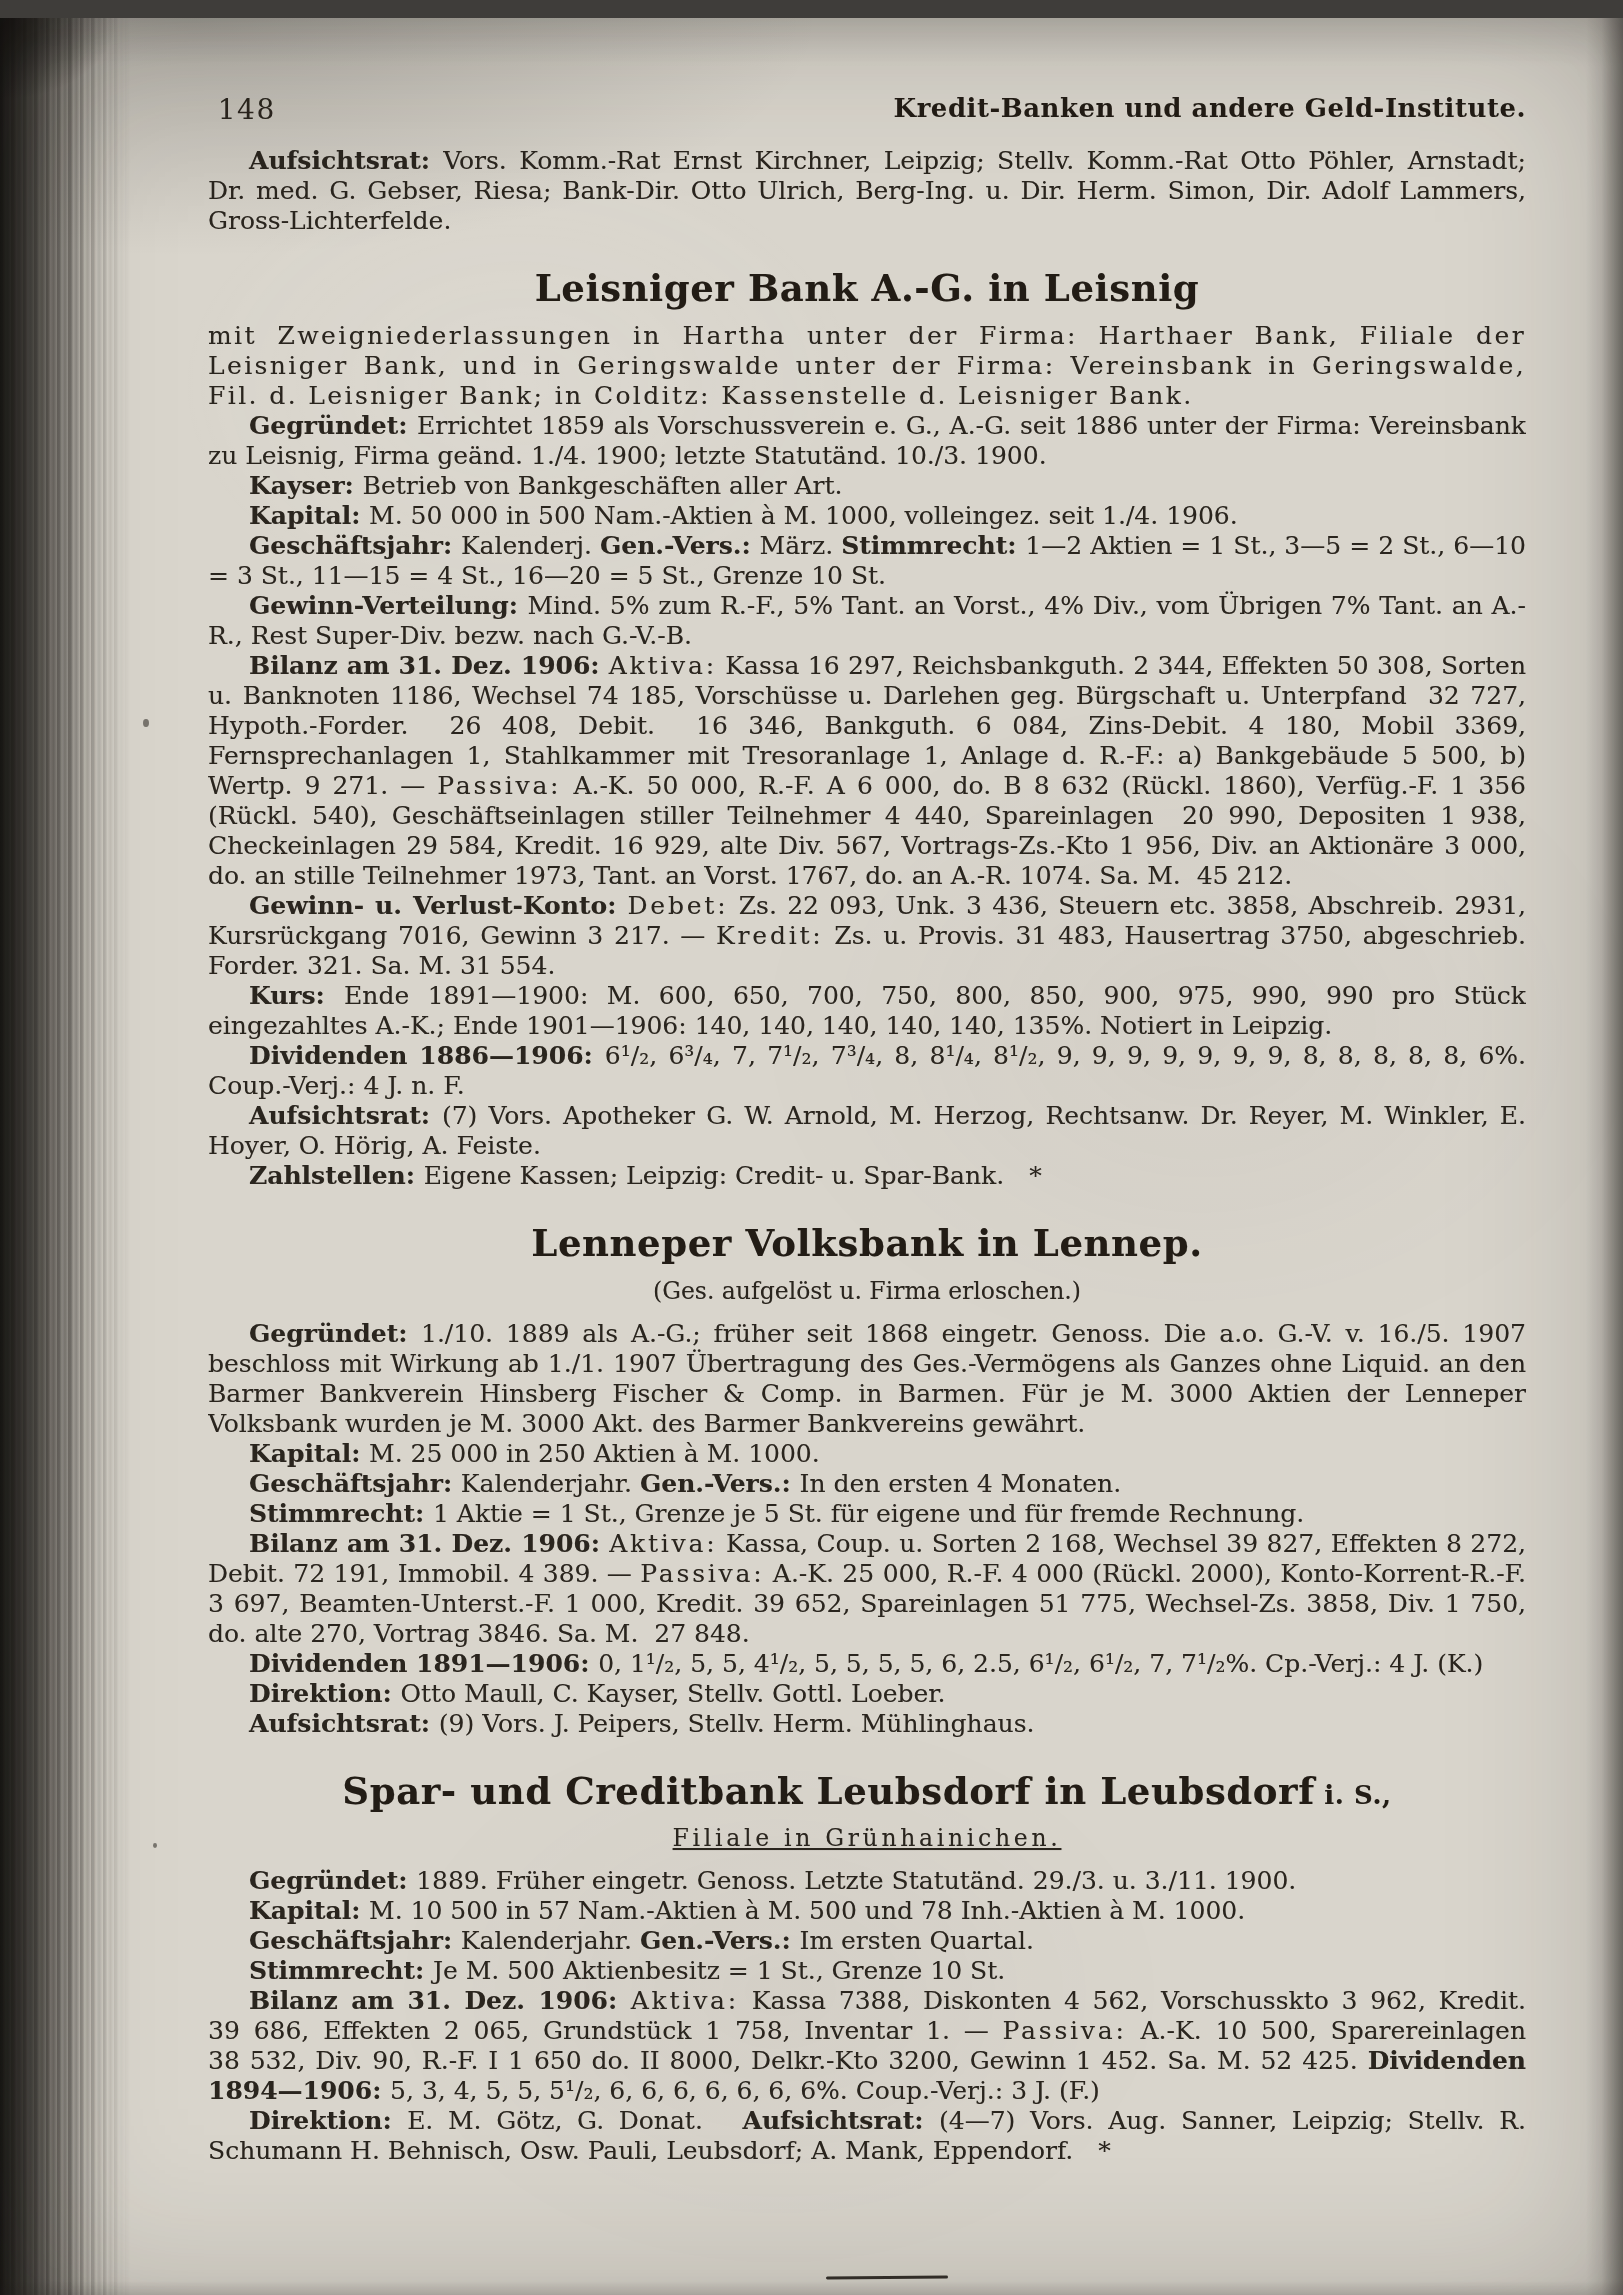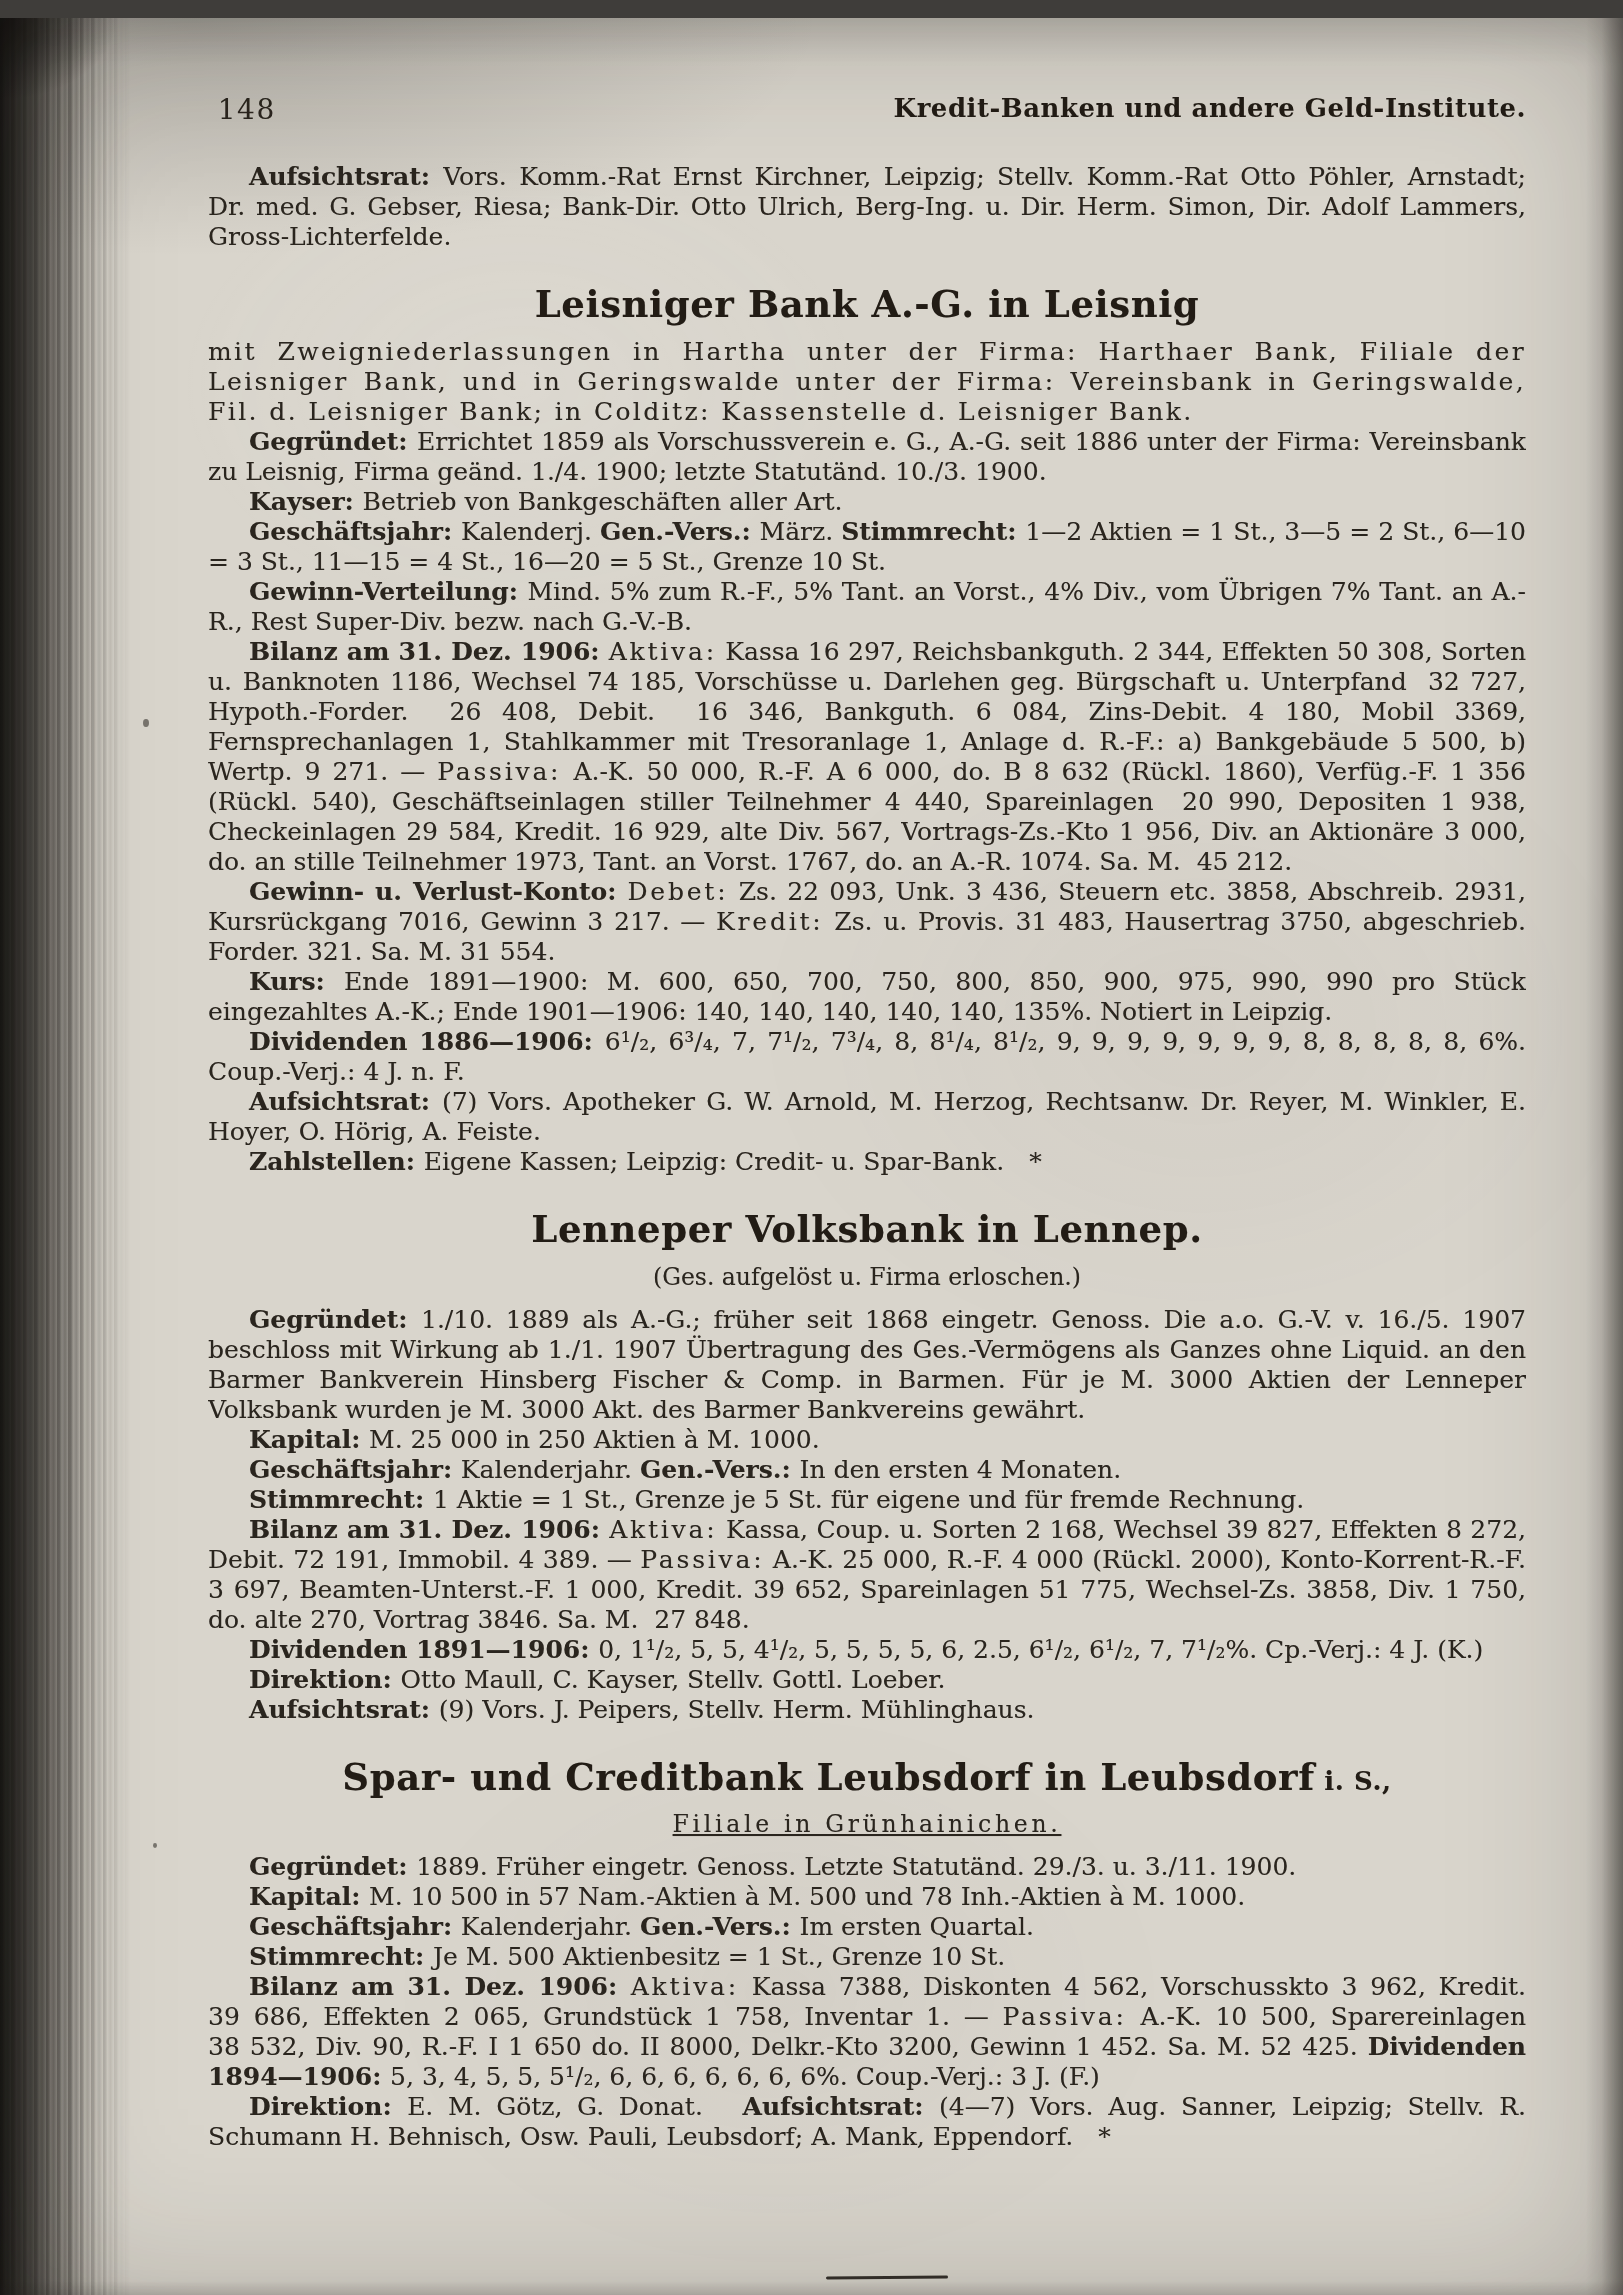--- a/index.html
+++ b/index.html
@@ -62,21 +62,21 @@
     position: absolute; left: 9.7px; top: 0;
     font-size: 28px; letter-spacing: 1.6px;
   }
   .running-title {
     display: block; text-align: right;
     font-size: 26px; font-weight: bold; letter-spacing: 0.5px;
     color: var(--heading-ink, #221c15);
   }
 
   .content {
-    position: absolute; left: 208px; top: 144px; width: 1318px; height: 2094px;
+    position: absolute; left: 208px; top: 128px; width: 1318px; height: 2094px;
     overflow: hidden;
     font-size: 25px; line-height: 30px; text-align: justify;
     text-shadow: 0.2px 0.2px 0.3px rgba(43,38,32,0.30);
   }
 
   .para { margin: 0; text-indent: 41px; }
   .para.noindent { text-indent: 0; }
   .para.spaced { letter-spacing: 2.4px; }
   b.lead { font-weight: bold; }
   .sperr { letter-spacing: 2.8px; }
@@ -115,20 +115,21 @@
 
   <main class="content">
       <section>
         <p class="para"><b class="lead">Aufsichtsrat: </b><span class="txt">Vors. Komm.-Rat Ernst Kirchner, Leipzig; Stellv. Komm.-Rat Otto Pöhler, Arnstadt; Dr. med. G. Gebser, Riesa; Bank-Dir. Otto Ulrich, Berg-Ing. u. Dir. Herm. Simon, Dir. Adolf Lammers, Gross-Lichterfelde.</span></p>
       </section>
       <section>
         <h2 class="entry-heading">Leisniger Bank A.-G. in Leisnig</h2>
         <p class="para spaced noindent"><span class="txt">mit Zweigniederlassungen in Hartha unter der Firma: Harthaer Bank, Filiale der Leisniger Bank, und in Geringswalde unter der Firma: Vereinsbank in Geringswalde, Fil. d. Leisniger Bank; in Colditz: Kassenstelle d. Leisniger Bank.</span></p>
         <p class="para"><b class="lead">Gegründet: </b><span class="txt">Errichtet 1859 als Vorschussverein e. G., A.-G. seit 1886 unter der Firma: Vereinsbank zu Leisnig, Firma geänd. 1./4. 1900; letzte Statutänd. 10./3. 1900.</span></p>
         <p class="para"><b class="lead">Kayser: </b><span class="txt">Betrieb von Bankgeschäften aller Art.</span></p>
+        <p class="para"><b class="lead">Kapital: </b><span class="txt">M. 50&nbsp;000 in 500 Nam.-Aktien à M. 1000, volleingez. seit 1./4. 1906.</span></p>
         <p class="para"><b class="lead">Geschäftsjahr: </b><span class="txt">Kalenderj. </span><b class="lead">Gen.-Vers.: </b><span class="txt">März. </span><b class="lead">Stimmrecht: </b><span class="txt">1—2 Aktien = 1 St., 3—5 = 2 St., 6—10 = 3 St., 11—15 = 4 St., 16—20 = 5 St., Grenze 10 St.</span></p>
         <p class="para"><b class="lead">Gewinn-Verteilung: </b><span class="txt">Mind. 5% zum R.-F., 5% Tant. an Vorst., 4% Div., vom Übrigen 7% Tant. an A.-R., Rest Super-Div. bezw. nach G.-V.-B.</span></p>
         <p class="para"><b class="lead">Bilanz am 31. Dez. 1906: </b><span class="sperr">Aktiva:</span><span class="txt"> Kassa 16&nbsp;297, Reichsbankguth. 2&nbsp;344, Effekten 50&nbsp;308, Sorten u. Banknoten 1186, Wechsel 74&nbsp;185, Vorschüsse u. Darlehen geg. Bürgschaft u. Unterpfand &nbsp;32&nbsp;727, Hypoth.-Forder. &nbsp;26&nbsp;408, Debit. &nbsp;16&nbsp;346, Bankguth. 6&nbsp;084, Zins-Debit. 4&nbsp;180, Mobil 3369, Fernsprechanlagen 1, Stahlkammer mit Tresoranlage 1, Anlage d. R.-F.: a) Bankgebäude 5&nbsp;500, b) Wertp. 9&nbsp;271. — </span><span class="sperr">Passiva:</span><span class="txt"> A.-K. 50&nbsp;000, R.-F. A 6&nbsp;000, do. B 8&nbsp;632 (Rückl. 1860), Verfüg.-F. 1&nbsp;356 (Rückl. 540), Geschäftseinlagen stiller Teilnehmer 4&nbsp;440, Spareinlagen &nbsp;20&nbsp;990, Depositen 1&nbsp;938, Checkeinlagen 29&nbsp;584, Kredit. 16&nbsp;929, alte Div. 567, Vortrags-Zs.-Kto 1&nbsp;956, Div. an Aktionäre 3&nbsp;000, do. an stille Teilnehmer 1973, Tant. an Vorst. 1767, do. an A.-R. 1074. Sa. M. &nbsp;45&nbsp;212.</span></p>
         <p class="para"><b class="lead">Gewinn- u. Verlust-Konto: </b><span class="sperr">Debet:</span><span class="txt"> Zs. 22&nbsp;093, Unk. 3&nbsp;436, Steuern etc. 3858, Abschreib. 2931, Kursrückgang 7016, Gewinn 3&nbsp;217. — </span><span class="sperr">Kredit:</span><span class="txt"> Zs. u. Provis. 31&nbsp;483, Hausertrag 3750, abgeschrieb. Forder. 321. Sa. M. 31&nbsp;554.</span></p>
         <p class="para"><b class="lead">Kurs: </b><span class="txt">Ende 1891—1900: M. 600, 650, 700, 750, 800, 850, 900, 975, 990, 990 pro Stück eingezahltes A.-K.; Ende 1901—1906: 140, 140, 140, 140, 140, 135%. Notiert in Leipzig.</span></p>
         <p class="para"><b class="lead">Dividenden 1886—1906: </b><span class="txt">6¹/₂, 6³/₄, 7, 7¹/₂, 7³/₄, 8, 8¹/₄, 8¹/₂, 9, 9, 9, 9, 9, 9, 9, 8, 8, 8, 8, 8, 6%. Coup.-Verj.: 4 J. n. F.</span></p>
         <p class="para"><b class="lead">Aufsichtsrat: </b><span class="txt">(7) Vors. Apotheker G. W. Arnold, M. Herzog, Rechtsanw. Dr. Reyer, M. Winkler, E. Hoyer, O. Hörig, A. Feiste.</span></p>
         <p class="para"><b class="lead">Zahlstellen: </b><span class="txt">Eigene Kassen; Leipzig: Credit- u. Spar-Bank. *</span></p>
       </section>
       <section>

